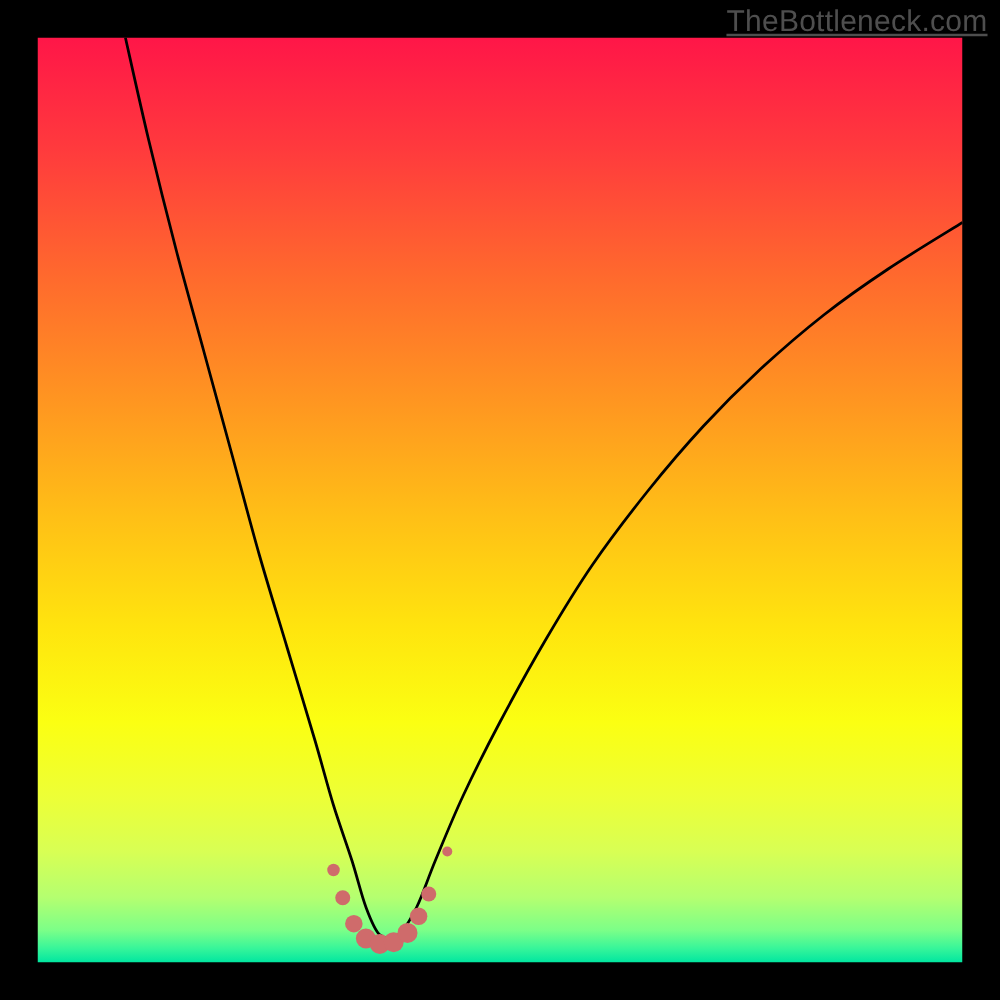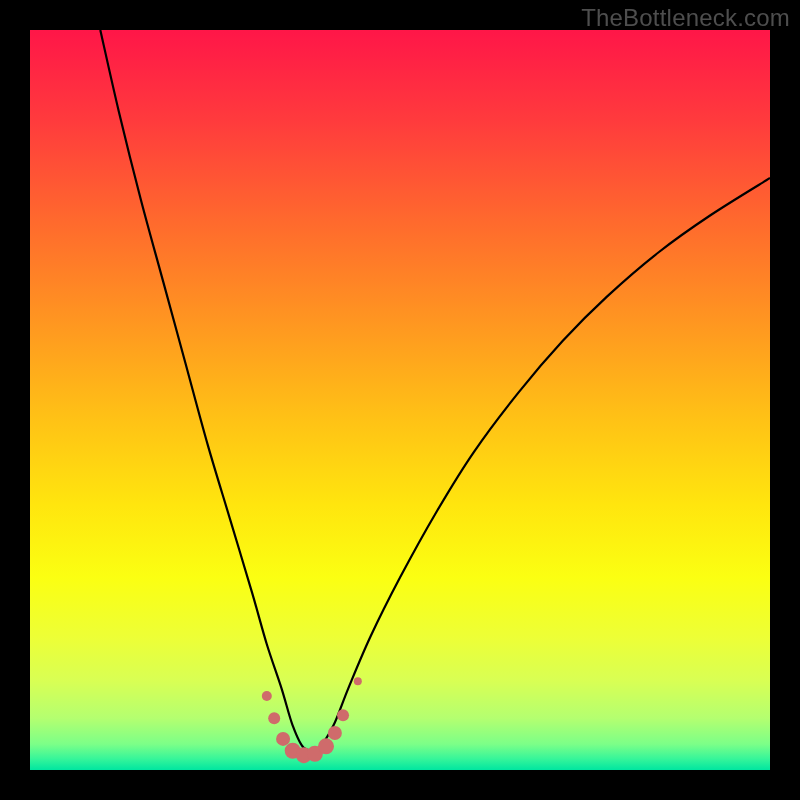--- a/index.html
+++ b/index.html
@@ -20,20 +20,21 @@
     background: #000000;
   }
   .watermark {
     position: absolute;
     top: 4px;
     right: 10px;
     color: #4e4e4e;
     font-size: 24px;
     font-weight: 400;
     letter-spacing: 0.2px;
+    text-decoration: underline;
   }
   .plot {
     position: absolute;
     left: 30px;
     top: 30px;
     width: 740px;
     height: 740px;
   }
   svg {
     display: block;

